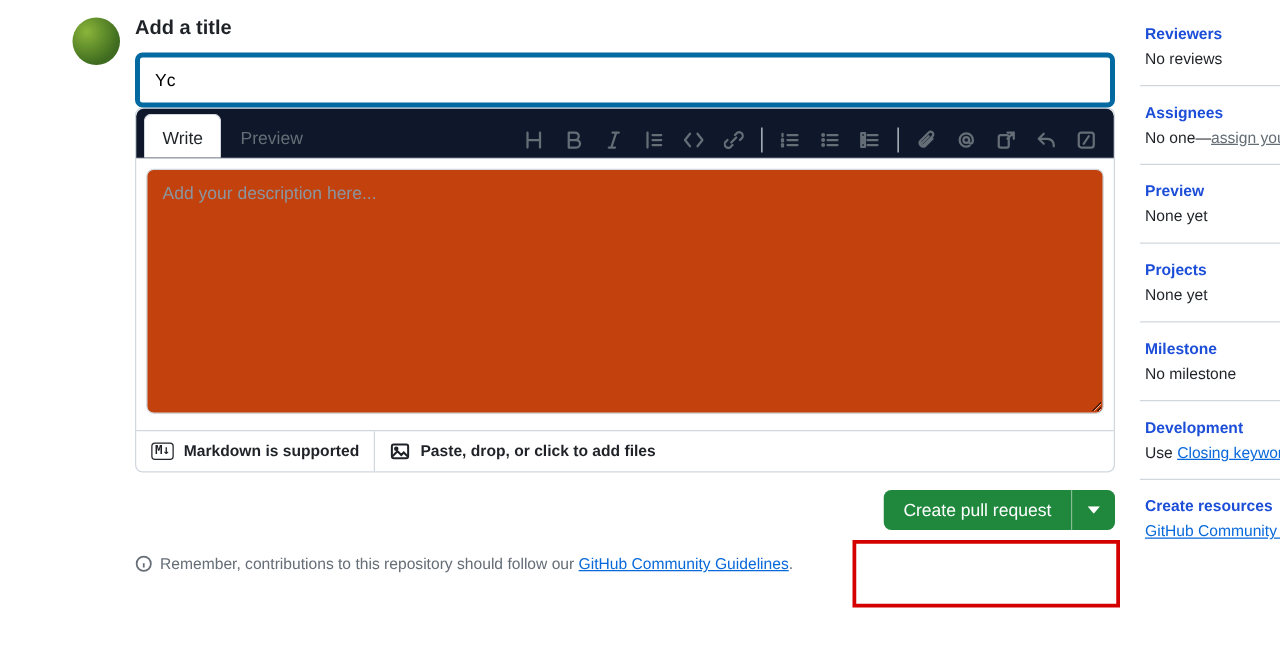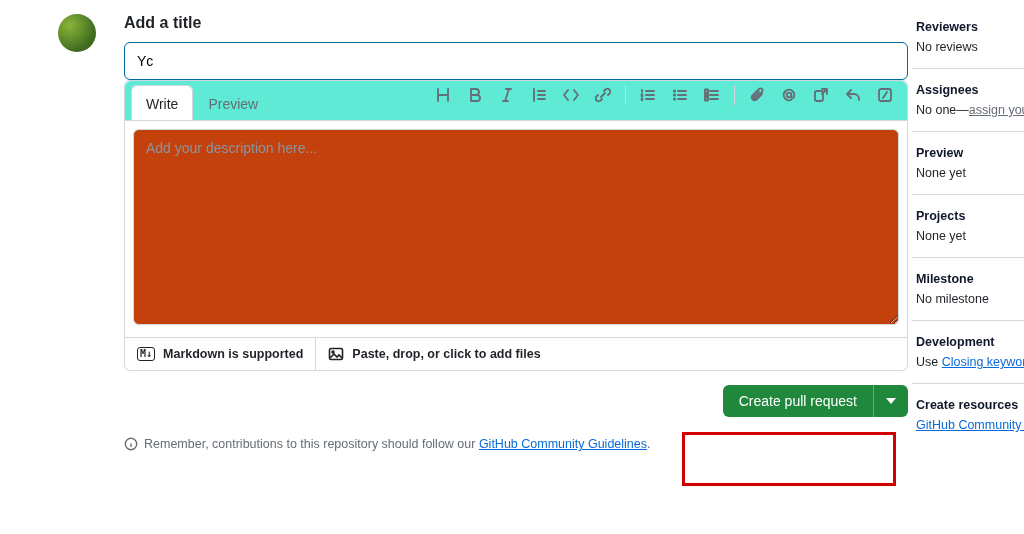--- a/index.html
+++ b/index.html
@@ -1,25 +1,25 @@
 <!DOCTYPE html>
 <html><head>
 <meta charset="utf-8">
 <style>
   * { box-sizing: border-box; }
   html,body { margin:0; padding:0; font-family:-apple-system,BlinkMacSystemFont,"Segoe UI",Helvetica,Arial,sans-serif; color:#1f2328; background:#fff; }
   .page { width:1024px; height:534px; position:relative; overflow:hidden; }
-  .main { position:absolute; left:74px; top:10px; width:834px; }
+  .main { position:absolute; left:58px; top:10px; width:834px; }
   .avatar { position:absolute; left:58px; top:14px; width:38px; height:38px; border-radius:50%; background: radial-gradient(circle at 30% 30%, #8ab53a, #3e6b1f 70%); }
   .form-col { margin-left:50px; }
   .h-label { font-size:16px; font-weight:600; margin:4px 0 10px; }
-  .title-input { width:100%; height:34px; border:1px solid #0369a1; border-radius:6px; padding:18px 12px; font-size:14px; background:#fff; }
+  .title-input { width:100%; height:34px; border:4px solid #0369a1; border-radius:6px; padding:18px 12px; font-size:14px; background:#fff; }
   .desc-header { font-size:17px; font-weight:600; margin:22px 0 10px; }
   .editor { border:1px solid #d0d7de; border-radius:6px; background:#fff; }
-  .tabbar { display:flex; align-items:flex-start; background:#5eead4; border-bottom:1px solid #d0d7de; border-radius:6px 6px 0 0; height:40px; padding-left:6px; }
+  .tabbar { display:flex; align-items:flex-end; background:#0f172a; border-bottom:1px solid #d0d7de; border-radius:6px 6px 0 0; height:40px; padding-left:6px; }
   .tab { padding:10px 14px 8px; font-size:14px; color:#656d76; cursor:pointer; border:1px solid transparent; border-bottom:none; margin-top:4px; }
   .tab.active { background:#fff; border-color:#d0d7de; border-radius:6px 6px 0 0; color:#1f2328; }
   .tool-spacer { flex:1; }
   .toolbar { display:flex; align-items:center; gap:4px; padding-right:8px; }
   .tb-btn { width:28px; height:28px; display:flex; align-items:center; justify-content:center; color:#656d76; cursor:pointer; border-radius:4px; }
   .tb-btn svg { width:16px; height:16px; fill:none; stroke:currentColor; stroke-width:1.8; stroke-linecap:round; stroke-linejoin:round; }
   .tb-sep { width:1px; height:20px; background:#d0d7de; margin:0 4px; }
   .ta-wrap { padding:8px; }
   .ta { width:100%; height:196px; border:1px solid #d0d7de; background:#c2410c; border-radius:6px; padding:10px 12px; font-size:14px; resize:vertical; color:#1f2328; }
   .ta::placeholder { color:#8c959f; }
@@ -33,21 +33,21 @@
   .btn-primary { background:#1f883d; color:#fff; border:none; border-radius:6px 0 0 6px; padding:8px 16px; font-size:14px; font-weight:500; cursor:pointer; }
   .btn-caret { background:#1f883d; color:#fff; border:none; border-left:1px solid rgba(255,255,255,0.3); border-radius:0 6px 6px 0; padding:8px 12px; cursor:pointer; display:flex; align-items:center; }
   .btn-caret svg { width:10px; height:6px; fill:#fff; }
   .highlight-box { position:absolute; border:3px solid #d40000; pointer-events:none; }
   .hint { margin-top:20px; font-size:12.5px; color:#656d76; display:flex; align-items:flex-start; gap:6px; }
   .hint svg { width:14px; height:14px; stroke:#656d76; fill:none; stroke-width:1.6; }
   .hint a { color:#0969da; text-decoration:underline; }
   .sidebar { position:absolute; right:0; top:20px; width:112px; font-size:12.5px; color:#656d76; overflow:hidden; }
   .side-block { border-bottom:1px solid #d0d7de; padding:0 0 14px 4px; margin-bottom:14px; }
   .side-block:last-child { border-bottom:none; }
-  .side-title { font-weight:600; color:#0f172a; margin-bottom:6px; font-size:12.5px; white-space:nowrap; }
+  .side-title { font-weight:600; color:#1d4ed8; margin-bottom:6px; font-size:12.5px; white-space:nowrap; }
   .side-val { color:#1f2328; white-space:nowrap; }
   .side-link { color:#0969da; white-space:nowrap; }
   .side-assign { text-decoration:underline; color:#656d76; }
   input,textarea,button { font-family:inherit; }
 </style>
 </head>
 <body>
 
 <div class="page">
 

